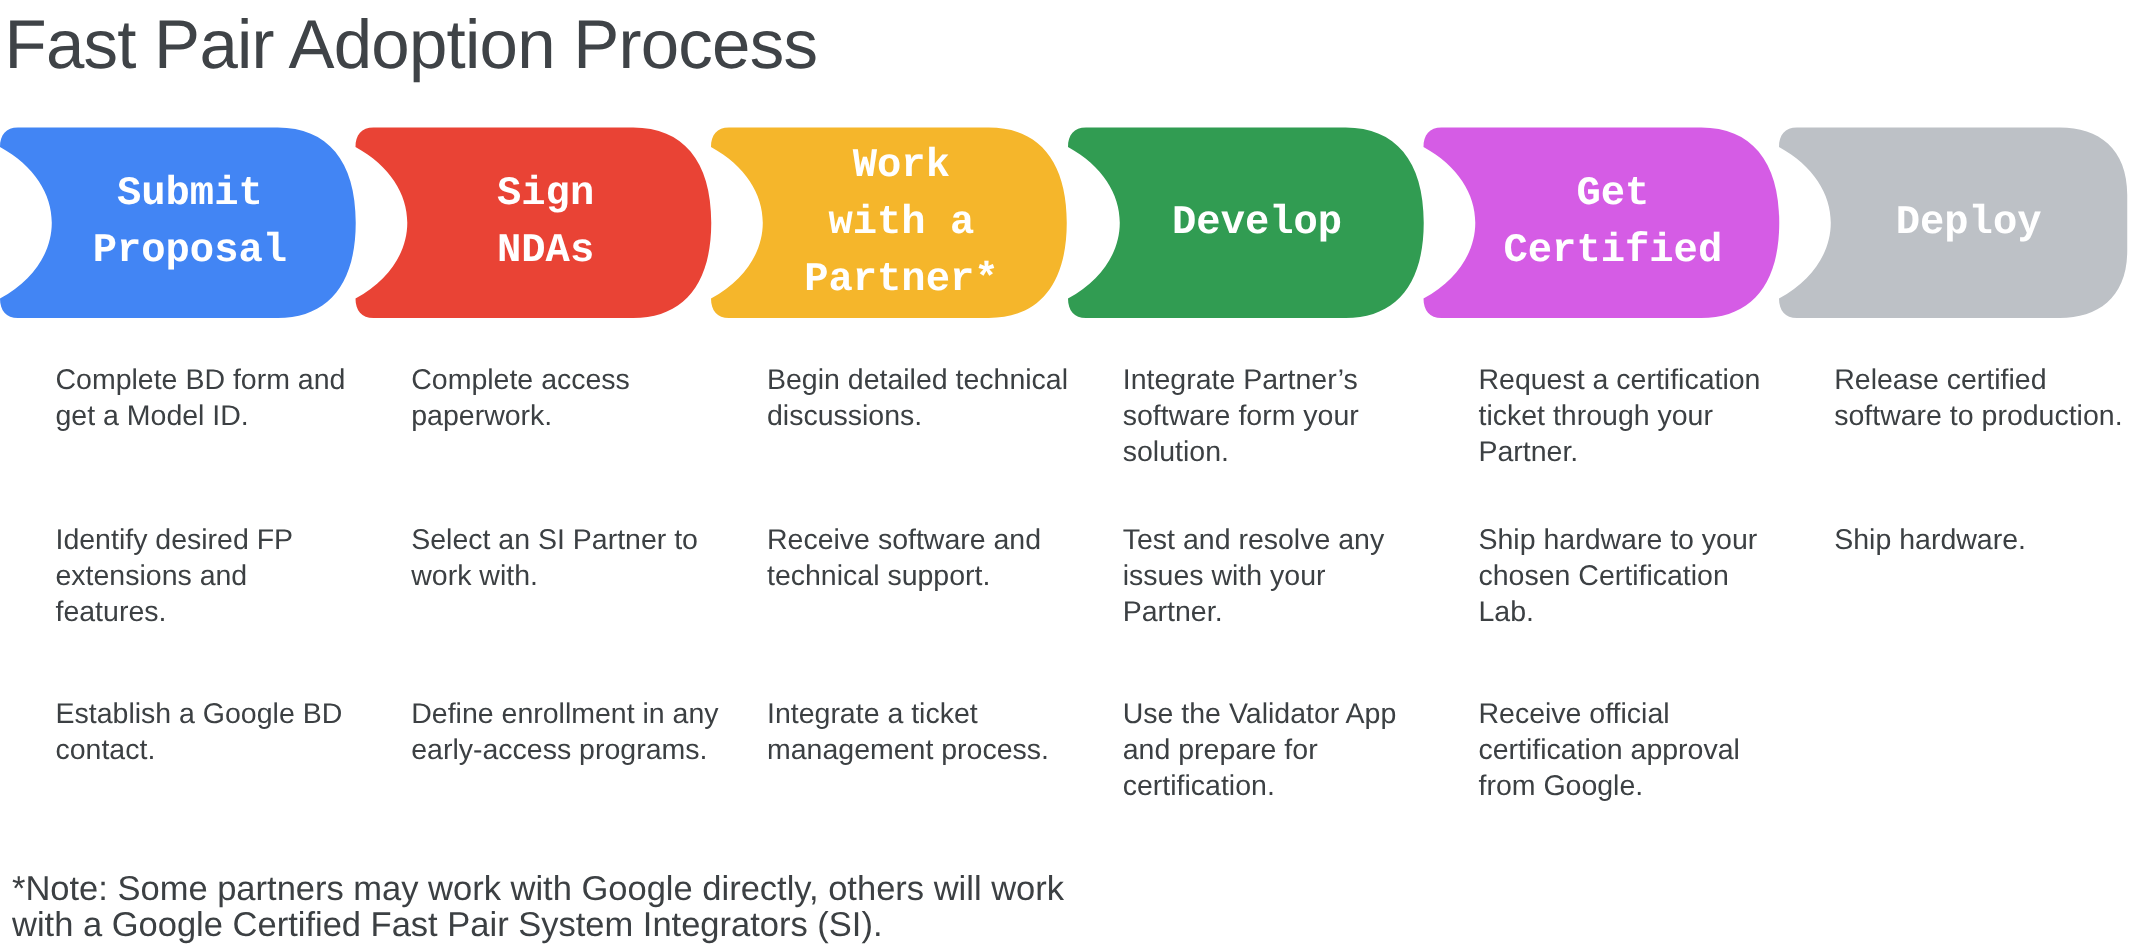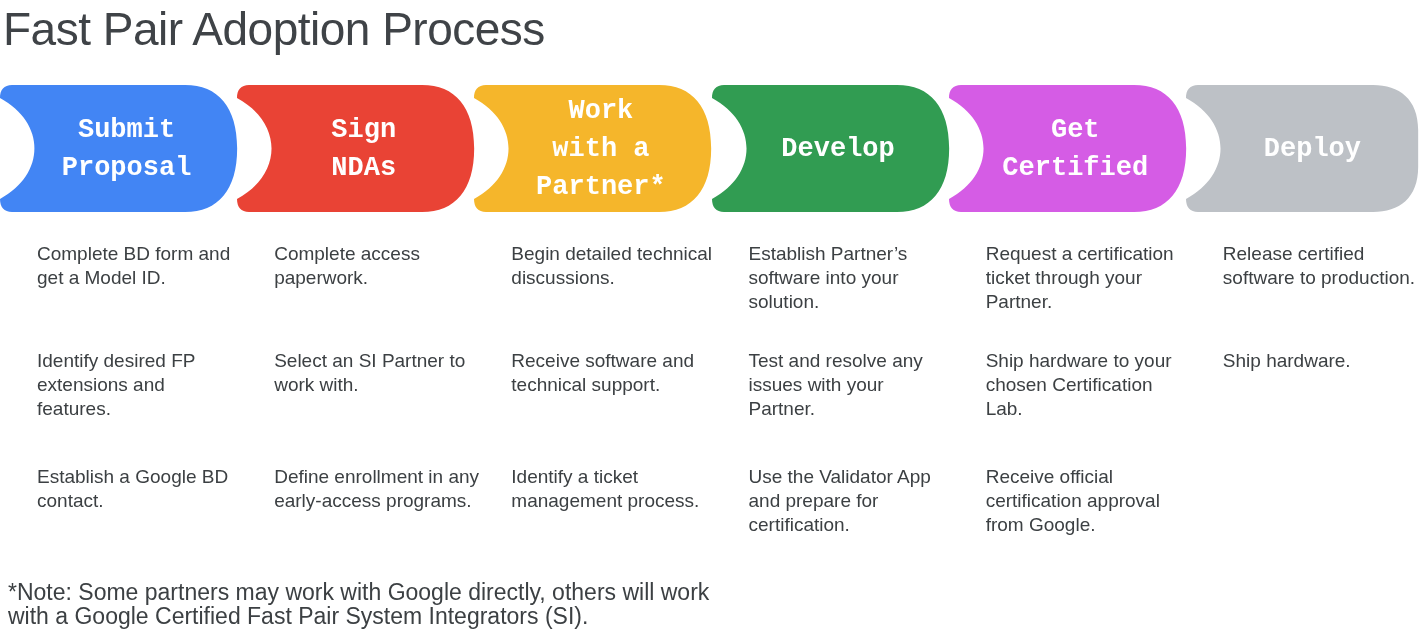--- a/index.html
+++ b/index.html
@@ -136,23 +136,23 @@
   <div class="step">Complete BD form and get a Model ID.</div>
   <div class="step">Identify desired FP extensions and features.</div>
   <div class="step">Establish a Google BD contact.</div>
 
   <div class="step">Complete access paperwork.</div>
   <div class="step">Select an SI Partner to work with.</div>
   <div class="step">Define enrollment in any early-access programs.</div>
 
   <div class="step">Begin detailed technical discussions.</div>
   <div class="step">Receive software and technical support.</div>
-  <div class="step">Identify a ticket management process.</div>
+  <div class="step">Integrate a ticket management process.</div>
 
-  <div class="step">Establish Partner’s software into your solution.</div>
+  <div class="step">Integrate Partner’s software form your solution.</div>
   <div class="step">Test and resolve any issues with your Partner.</div>
   <div class="step">Use the Validator App and prepare for certification.</div>
 
   <div class="step">Request a certification ticket through your Partner.</div>
   <div class="step">Ship hardware to your chosen Certification Lab.</div>
 
   <div class="step">Receive official certification approval from Google.</div>
   <div class="step">Release certified software to production.</div>
   <div class="step">Ship hardware.</div>
 </div>

